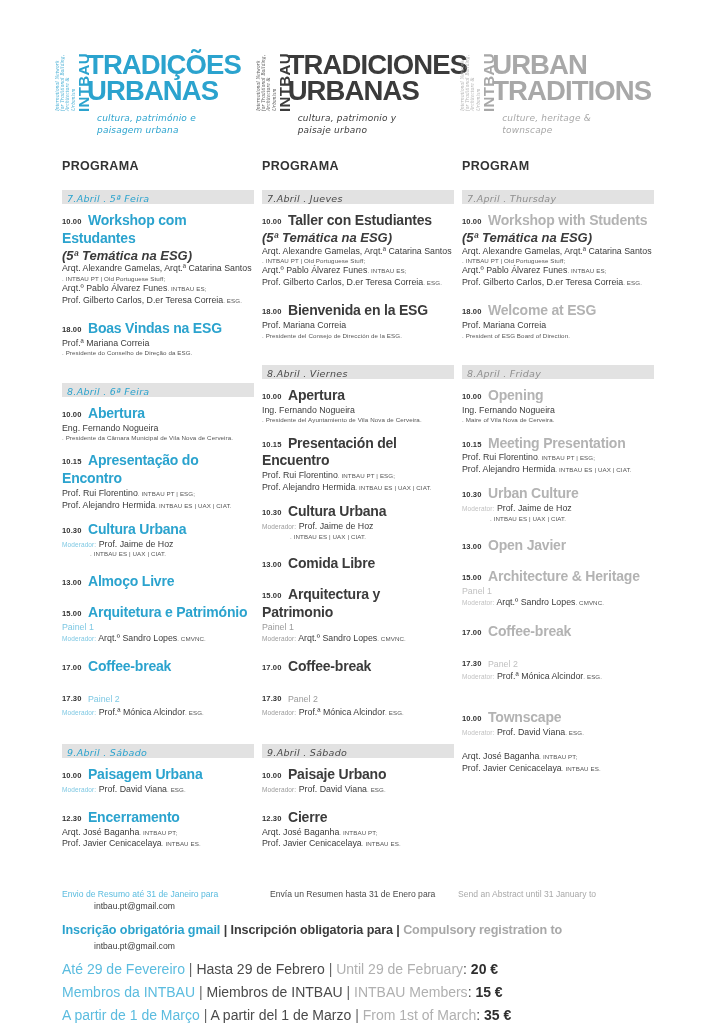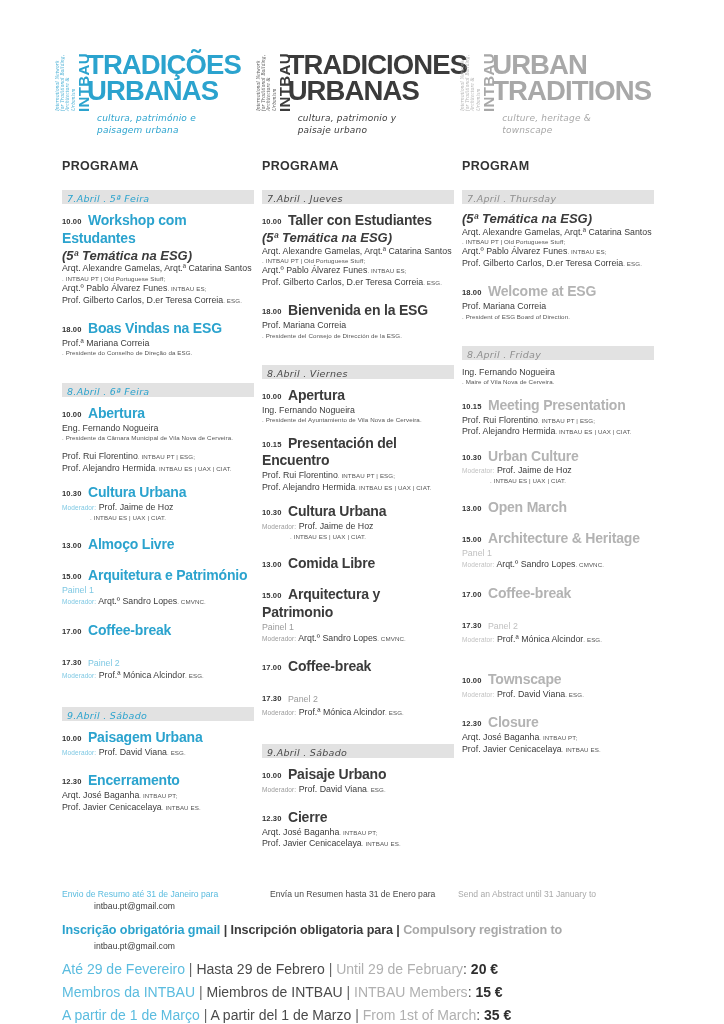--- a/index.html
+++ b/index.html
@@ -219,20 +219,24 @@
         <div class="ev">
           <div class="ev-head">
             <span class="ev-time">10.00</span>
             <span class="ev-name pt">Abertura</span>
           </div>
           <div class="ev-person">Eng. Fernando Nogueira</div>
           <div class="ev-note">. Presidente da Câmara Municipal de Vila Nova de Cerveira.</div>
         </div>
 
         <div class="ev">
+          <div class="ev-head">
+            <span class="ev-time">10.15</span>
+            <span class="ev-name pt">Apresentação do Encontro</span>
+          </div>
           <div class="ev-person"><span>Prof. Rui Florentino</span><span class="small">. INTBAU PT | ESG;</span></div>
           <div class="ev-person"><span>Prof. Alejandro Hermida</span><span class="small">. INTBAU ES | UAX | CIAT.</span></div>
         </div>
 
         <div class="ev">
           <div class="ev-head">
             <span class="ev-time">10.30</span>
             <span class="ev-name pt">Cultura Urbana</span>
           </div>
           <div class="ev-person"><span class="mod pt">Moderador:</span> <span>Prof. Jaime de Hoz</span></div>
@@ -413,20 +417,24 @@
       </div>
     </div>
 
     <div class="col">
       <div class="col-inner">
         <div class="prog-title">PROGRAM</div>
 
         <div class="daybar en">7.April . Thursday</div>
 
         <div class="ev">
+          <div class="ev-head">
+            <span class="ev-time">10.00</span>
+            <span class="ev-name en">Workshop with Students</span>
+          </div>
           <div class="ev-sub">(5ª Temática na ESG)</div>
           <div class="ev-person"><span>Arqt. Alexandre Gamelas, Arqt.ª Catarina Santos</span></div>
           <div class="ev-note">. INTBAU PT | Old Portuguese Stuff;</div>
           <div class="ev-person"><span>Arqt.º Pablo Álvarez Funes</span><span class="small">. INTBAU ES;</span></div>
           <div class="ev-person"><span>Prof. Gilberto Carlos, D.er Teresa Correia</span><span class="small">. ESG.</span></div>
         </div>
 
         <div class="gap-sm"></div>
         <div class="ev">
           <div class="ev-head">
@@ -434,20 +442,24 @@
             <span class="ev-name en">Welcome at ESG</span>
           </div>
           <div class="ev-person">Prof. Mariana Correia</div>
           <div class="ev-note">. President of ESG Board of Direction.</div>
         </div>
 
         <div class="section-gap"></div>
         <div class="daybar en">8.April . Friday</div>
 
         <div class="ev">
+          <div class="ev-head">
+            <span class="ev-time">10.00</span>
+            <span class="ev-name en">Opening</span>
+          </div>
           <div class="ev-person">Ing. Fernando Nogueira</div>
           <div class="ev-note">. Maire of Vila Nova de Cerveira.</div>
         </div>
 
         <div class="ev">
           <div class="ev-head">
             <span class="ev-time">10.15</span>
             <span class="ev-name en">Meeting Presentation</span>
           </div>
           <div class="ev-person"><span>Prof. Rui Florentino</span><span class="small">. INTBAU PT | ESG;</span></div>
@@ -460,21 +472,21 @@
             <span class="ev-name en">Urban Culture</span>
           </div>
           <div class="ev-person"><span class="mod en">Moderator:</span> <span>Prof. Jaime de Hoz</span></div>
           <div class="ev-note ev-line-indent">. INTBAU ES | UAX | CIAT.</div>
         </div>
 
         <div class="gap-sm"></div>
         <div class="ev">
           <div class="ev-head">
             <span class="ev-time">13.00</span>
-            <span class="ev-name en">Open March</span>
+            <span class="ev-name en">Open Javier</span>
           </div>
         </div>
 
         <div class="gap-sm"></div>
         <div class="ev">
           <div class="ev-head">
             <span class="ev-time">15.00</span>
             <span class="ev-name en">Architecture &amp; Heritage</span>
           </div>
           <div class="ev-panel en">Panel 1</div>
@@ -503,24 +515,20 @@
         <div class="ev">
           <div class="ev-head">
             <span class="ev-time">10.00</span>
             <span class="ev-name en">Townscape</span>
           </div>
           <div class="ev-person"><span class="mod en">Moderator:</span> <span>Prof. David Viana</span><span class="small">. ESG.</span></div>
         </div>
 
         <div class="gap-sm"></div>
         <div class="ev">
-          <div class="ev-head">
-            <span class="ev-time">12.30</span>
-            <span class="ev-name en">Closure</span>
-          </div>
           <div class="ev-person"><span>Arqt. José Baganha</span><span class="small">. INTBAU PT;</span></div>
           <div class="ev-person"><span>Prof. Javier Cenicacelaya</span><span class="small">. INTBAU ES.</span></div>
         </div>
       </div>
     </div>
   </div>
 
   <div class="cfp">
 
 

